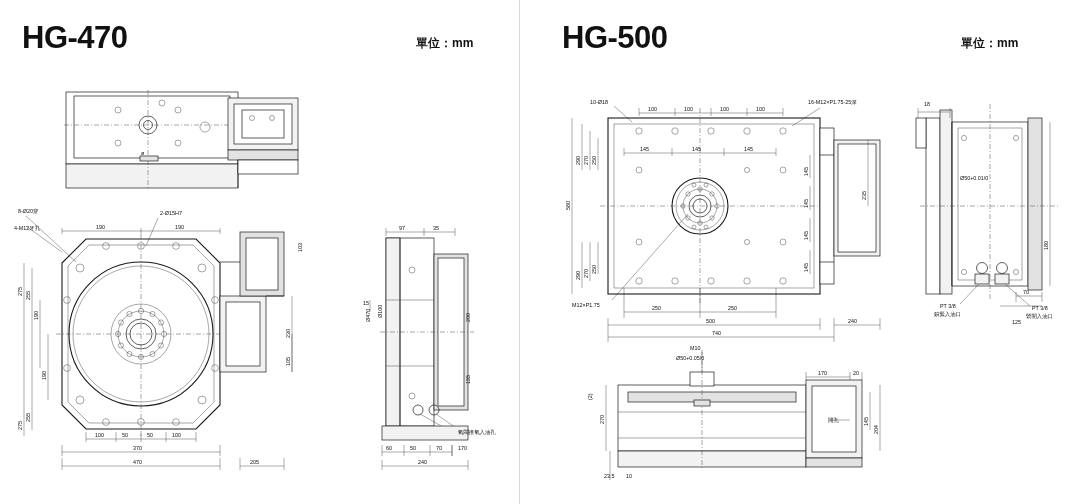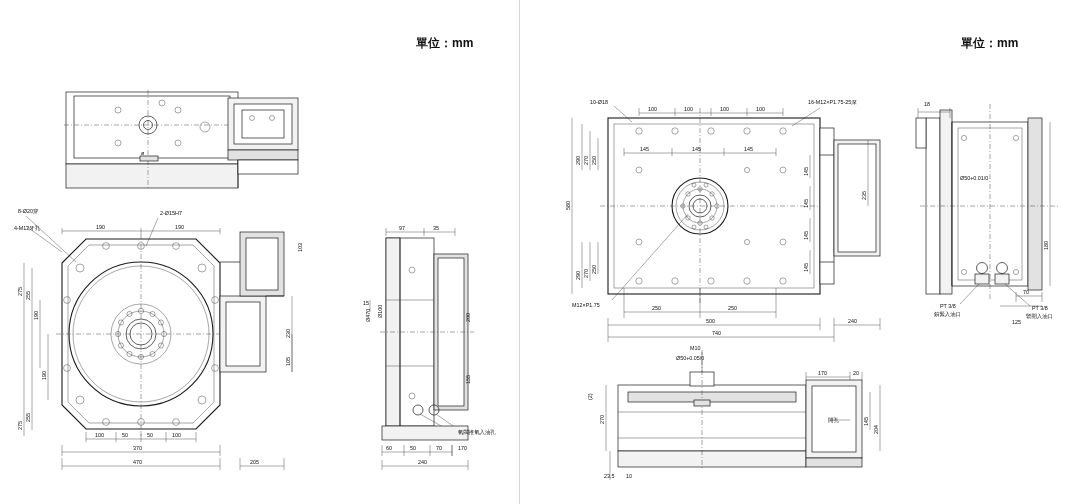--- a/index.html
+++ b/index.html
@@ -28,20 +28,21 @@
   text.lblv{font-family:"Liberation Sans",sans-serif;font-size:5.4px;fill:#111;}
 </style>
 </head>
 <body>
 
 <div class="page">
 
   <div class="divider" style="left:519px"></div>
 
   <div class="panel panel-left">
+    <div class="title t-left">HG-470</div>
     <div class="unit u-left">單位：mm</div>
 
     <svg width="519" height="504" viewBox="0 0 519 504">
 
       <g>
         <rect class="fillw" x="66" y="92" width="172" height="72"></rect>
         <rect class="fillg" x="66" y="164" width="172" height="24"></rect>
         <rect class="fillw" x="74" y="96" width="156" height="62"></rect>
 
         <circle class="ln" cx="148" cy="125" r="9"></circle>
@@ -230,20 +231,21 @@
         <line class="dim" x1="382" y1="460" x2="382" y2="470"></line>
         <line class="dim" x1="468" y1="460" x2="468" y2="470"></line>
         <line class="dim" x1="382" y1="466" x2="468" y2="466"></line>
         <text class="lbl" x="418" y="464">240</text>
       </g>
       <text class="lbl" x="458" y="434">氣閥推氣入油孔</text>
     </svg>
   </div>
 
   <div class="panel panel-right">
+    <div class="title t-right">HG-500</div>
     <div class="unit u-right">單位：mm</div>
 
     <svg width="559" height="504" viewBox="0 0 559 504">
 
       <g>
         <rect class="ln2" x="88" y="118" width="212" height="176" fill="#ffffff"></rect>
         <rect class="thin" x="94" y="124" width="200" height="164"></rect>
 
         <circle class="ln2" cx="180" cy="206" r="28"></circle>
         <circle class="thin" cx="180" cy="206" r="24"></circle>

